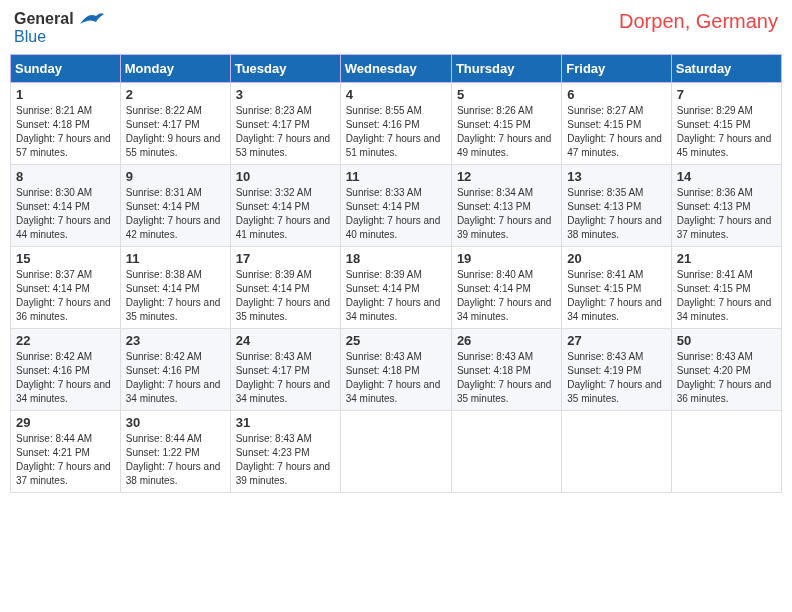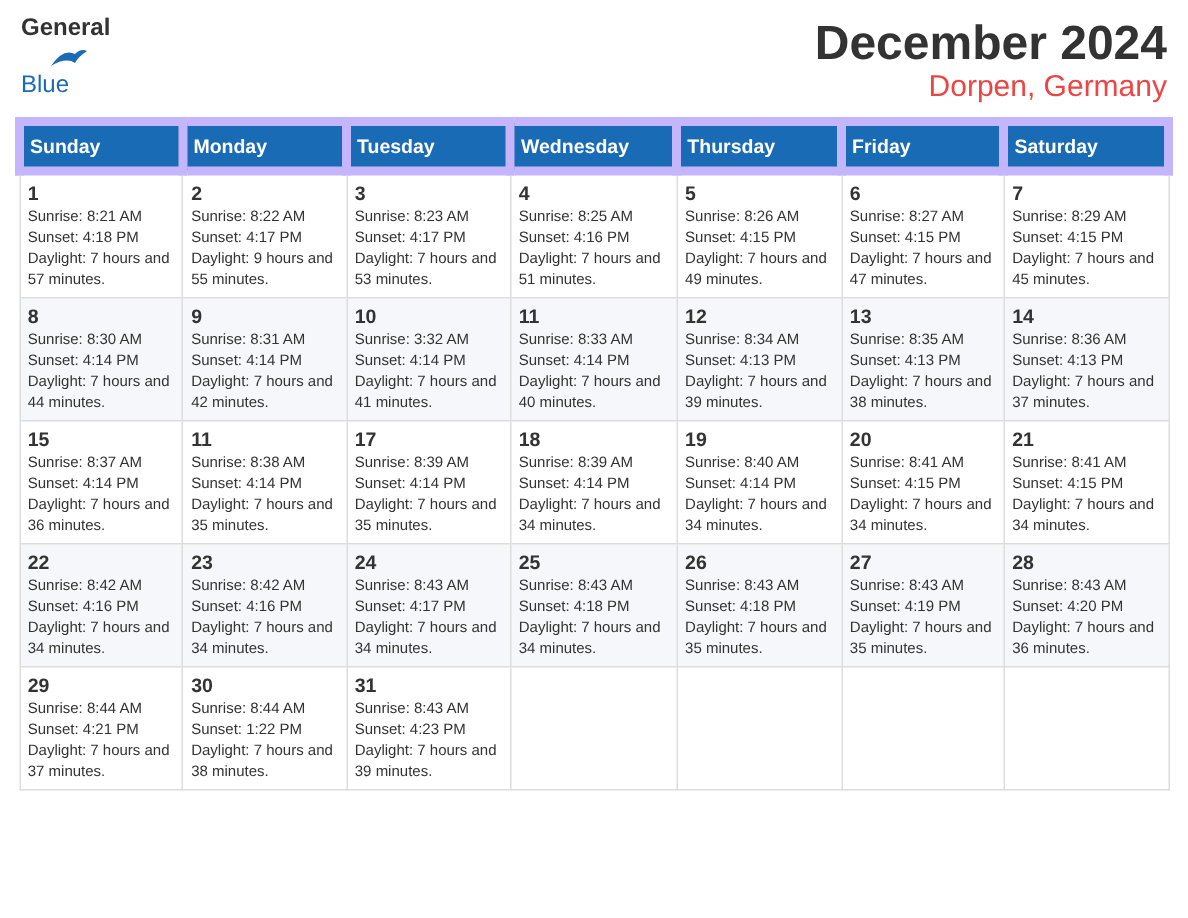--- a/index.html
+++ b/index.html
@@ -39,21 +39,21 @@
       border-collapse: collapse;
       border: 1px solid #ccc;
     }
     .calendar th {
       background: #1a6bb5;
       color: #fff;
       font-size: 13px;
       font-weight: bold;
       padding: 6px 4px;
       text-align: left;
-      border: 6px solid #c4b5fd;
+      border: 1px solid #c4b5fd;
     }
     .calendar td {
       vertical-align: top;
       border: 1px solid #ddd;
       padding: 4px 5px;
       width: 113px;
       min-height: 80px;
       font-size: 9.5px;
       color: #333;
       background: #fff;
@@ -75,31 +75,30 @@
     .empty-cell {
       background: #fff !important;
     }
   </style>
 </head>
 <body>
 
 <div class="header-area">
   <div class="logo">
   <div style="display:flex;flex-direction:column;align-items:flex-start;">
-    <div style="display:flex;align-items:center;gap:2px;flex-direction:column;">
+    <div style="display:flex;align-items:center;gap:2px;">
       <span style="font-size:16px;font-weight:bold;color:#333;">General</span>
       <svg width="28" height="18" viewBox="0 0 28 18">
         <path d="M4,14 Q12,2 20,6 Q24,2 28,4 Q22,8 20,12 Q14,8 4,14Z" fill="#1a6bb5"></path>
       </svg>
     </div>
     <span style="font-size:16px;font-weight:normal;color:#1a6bb5;">Blue</span>
   </div>
 </div>
   <div class="title-area">
-    <div class="month-title">December 2024</div>
     <div class="location-title">Dorpen, Germany</div>
   </div>
 </div>
 
 <table class="calendar">
   <thead>
     <tr>
 
     <th>Sunday</th>
         <th>Monday</th>
@@ -133,21 +132,21 @@
         <span class="day-num">3</span>
         <div class="day-details">
           <span>Sunrise: 8:23 AM</span><br>
           <span>Sunset: 4:17 PM</span><br>
           <span>Daylight: 7 hours and 53 minutes.</span>
         </div>
       </td>
         <td>
         <span class="day-num">4</span>
         <div class="day-details">
-          <span>Sunrise: 8:25 AM</span><br>
+          <span>Sunrise: 8:55 AM</span><br>
           <span>Sunset: 4:16 PM</span><br>
           <span>Daylight: 7 hours and 51 minutes.</span>
         </div>
       </td>
         <td>
         <span class="day-num">5</span>
         <div class="day-details">
           <span>Sunrise: 8:26 AM</span><br>
           <span>Sunset: 4:15 PM</span><br>
           <span>Daylight: 7 hours and 49 minutes.</span>
@@ -329,21 +328,21 @@
       </td>
         <td>
         <span class="day-num">27</span>
         <div class="day-details">
           <span>Sunrise: 8:43 AM</span><br>
           <span>Sunset: 4:19 PM</span><br>
           <span>Daylight: 7 hours and 35 minutes.</span>
         </div>
       </td>
         <td>
-        <span class="day-num">28</span>
+        <span class="day-num">50</span>
         <div class="day-details">
           <span>Sunrise: 8:43 AM</span><br>
           <span>Sunset: 4:20 PM</span><br>
           <span>Daylight: 7 hours and 36 minutes.</span>
         </div>
       </td>
       </tr>
       <tr>
         <td>
         <span class="day-num">29</span>

